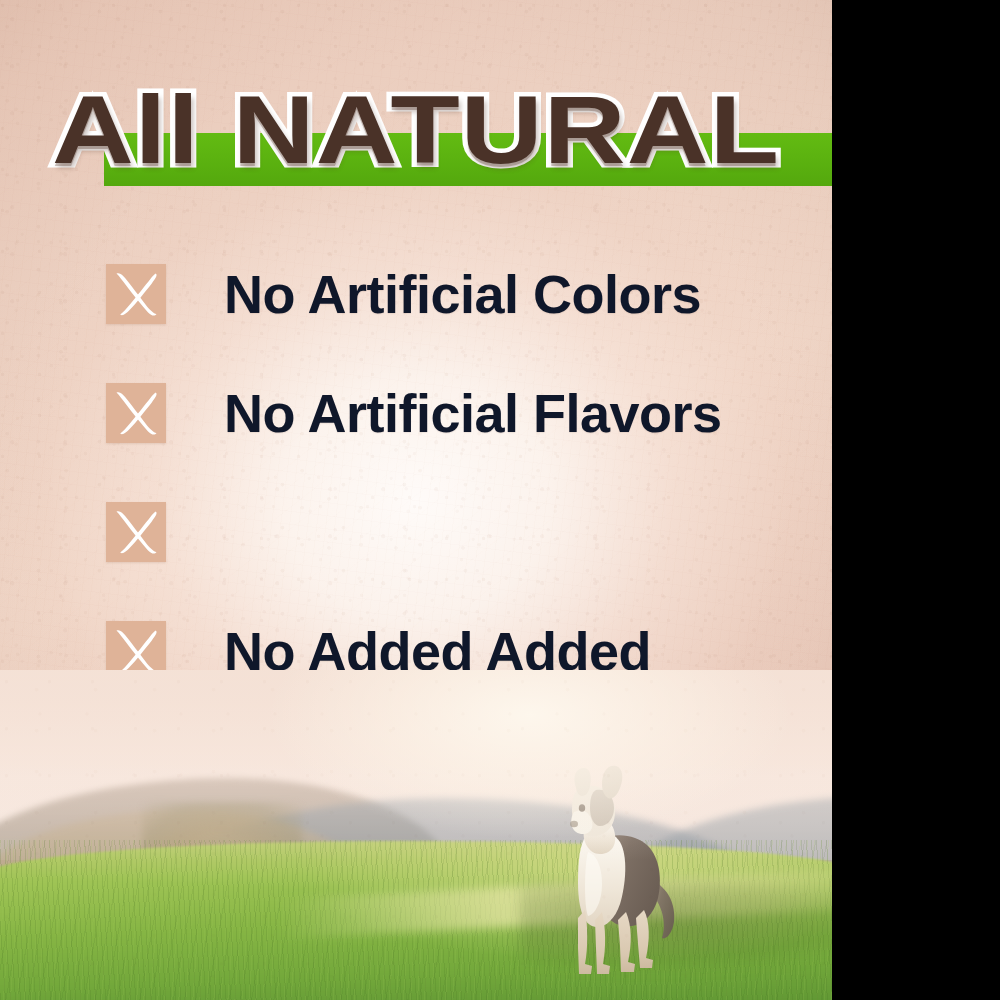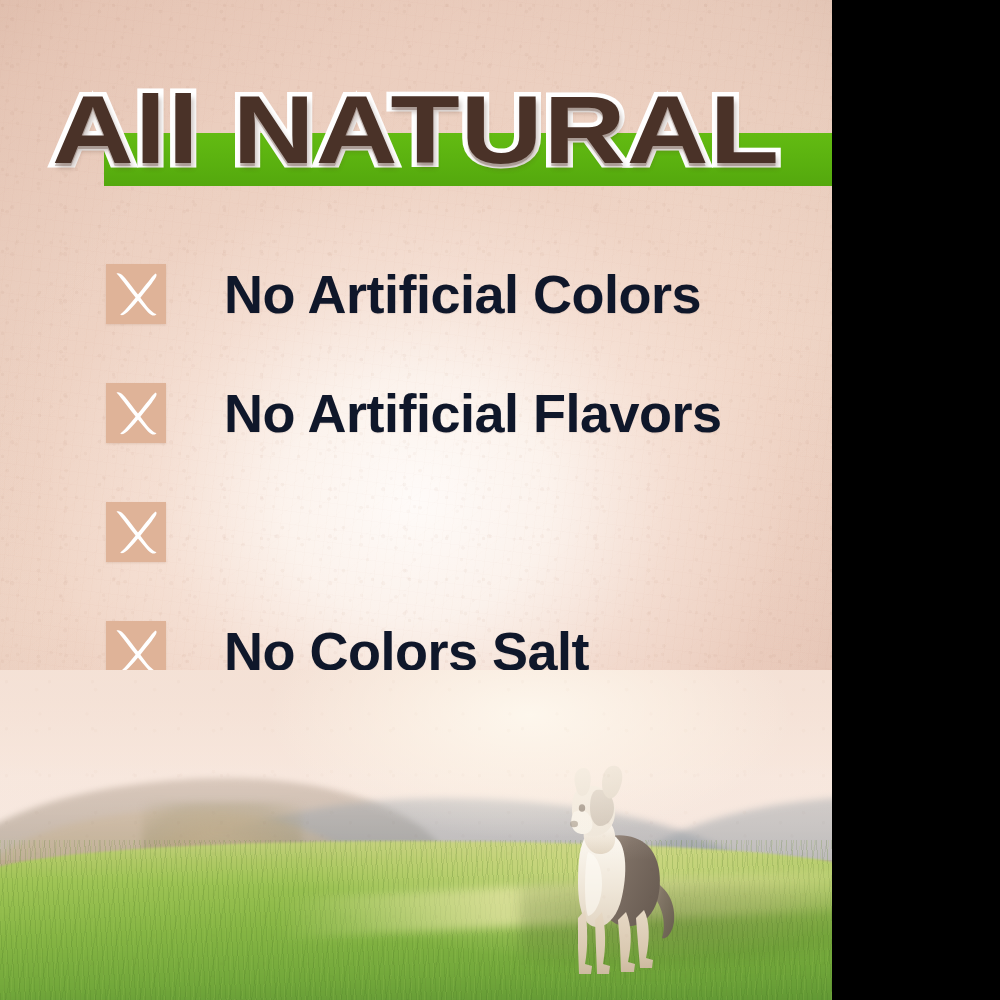--- a/index.html
+++ b/index.html
@@ -330,21 +330,21 @@
       </div>
     </div>
 
     <div class="feature-row">
       <div class="xbox">
         <svg viewBox="0 0 60 60" aria-hidden="true">
           <path d="M10.5 9.5 C14 8.4 16.5 10.8 19.5 14.6 C25 21.6 33 32 39.5 40.5 C43.5 45.8 47.8 49.5 50.5 50.2 C48.5 52.6 45.2 51.6 42.1 48.4 C35.5 41.3 26.2 29.2 20 21.2 C16.4 16.5 13.3 12.3 10.5 9.5 Z" fill="#ffffff"></path>
           <path d="M49.8 9.6 C51.9 11.2 49.4 14.8 45.8 19.4 C39.4 27.5 30.3 38.9 23.6 46.1 C20.2 49.8 16.6 52.4 14.2 50.6 C16.8 48.6 20.3 44.9 24.1 40.3 C30.6 32.3 39.2 21.4 44.4 14.9 C46.5 12.3 48.5 10.2 49.8 9.6 Z" fill="#ffffff"></path>
         </svg>
       </div>
-      <div class="feature-label">No Colors Salt</div>
+      <div class="feature-label">No Added Added</div>
     </div>
 
   </div>
 
   <div class="photo">
     <div class="sky"></div>
     <div class="hill-far-left"></div>
     <div class="hill-mid"></div>
     <div class="hill-right"></div>
     <div class="hill-tan"></div>

